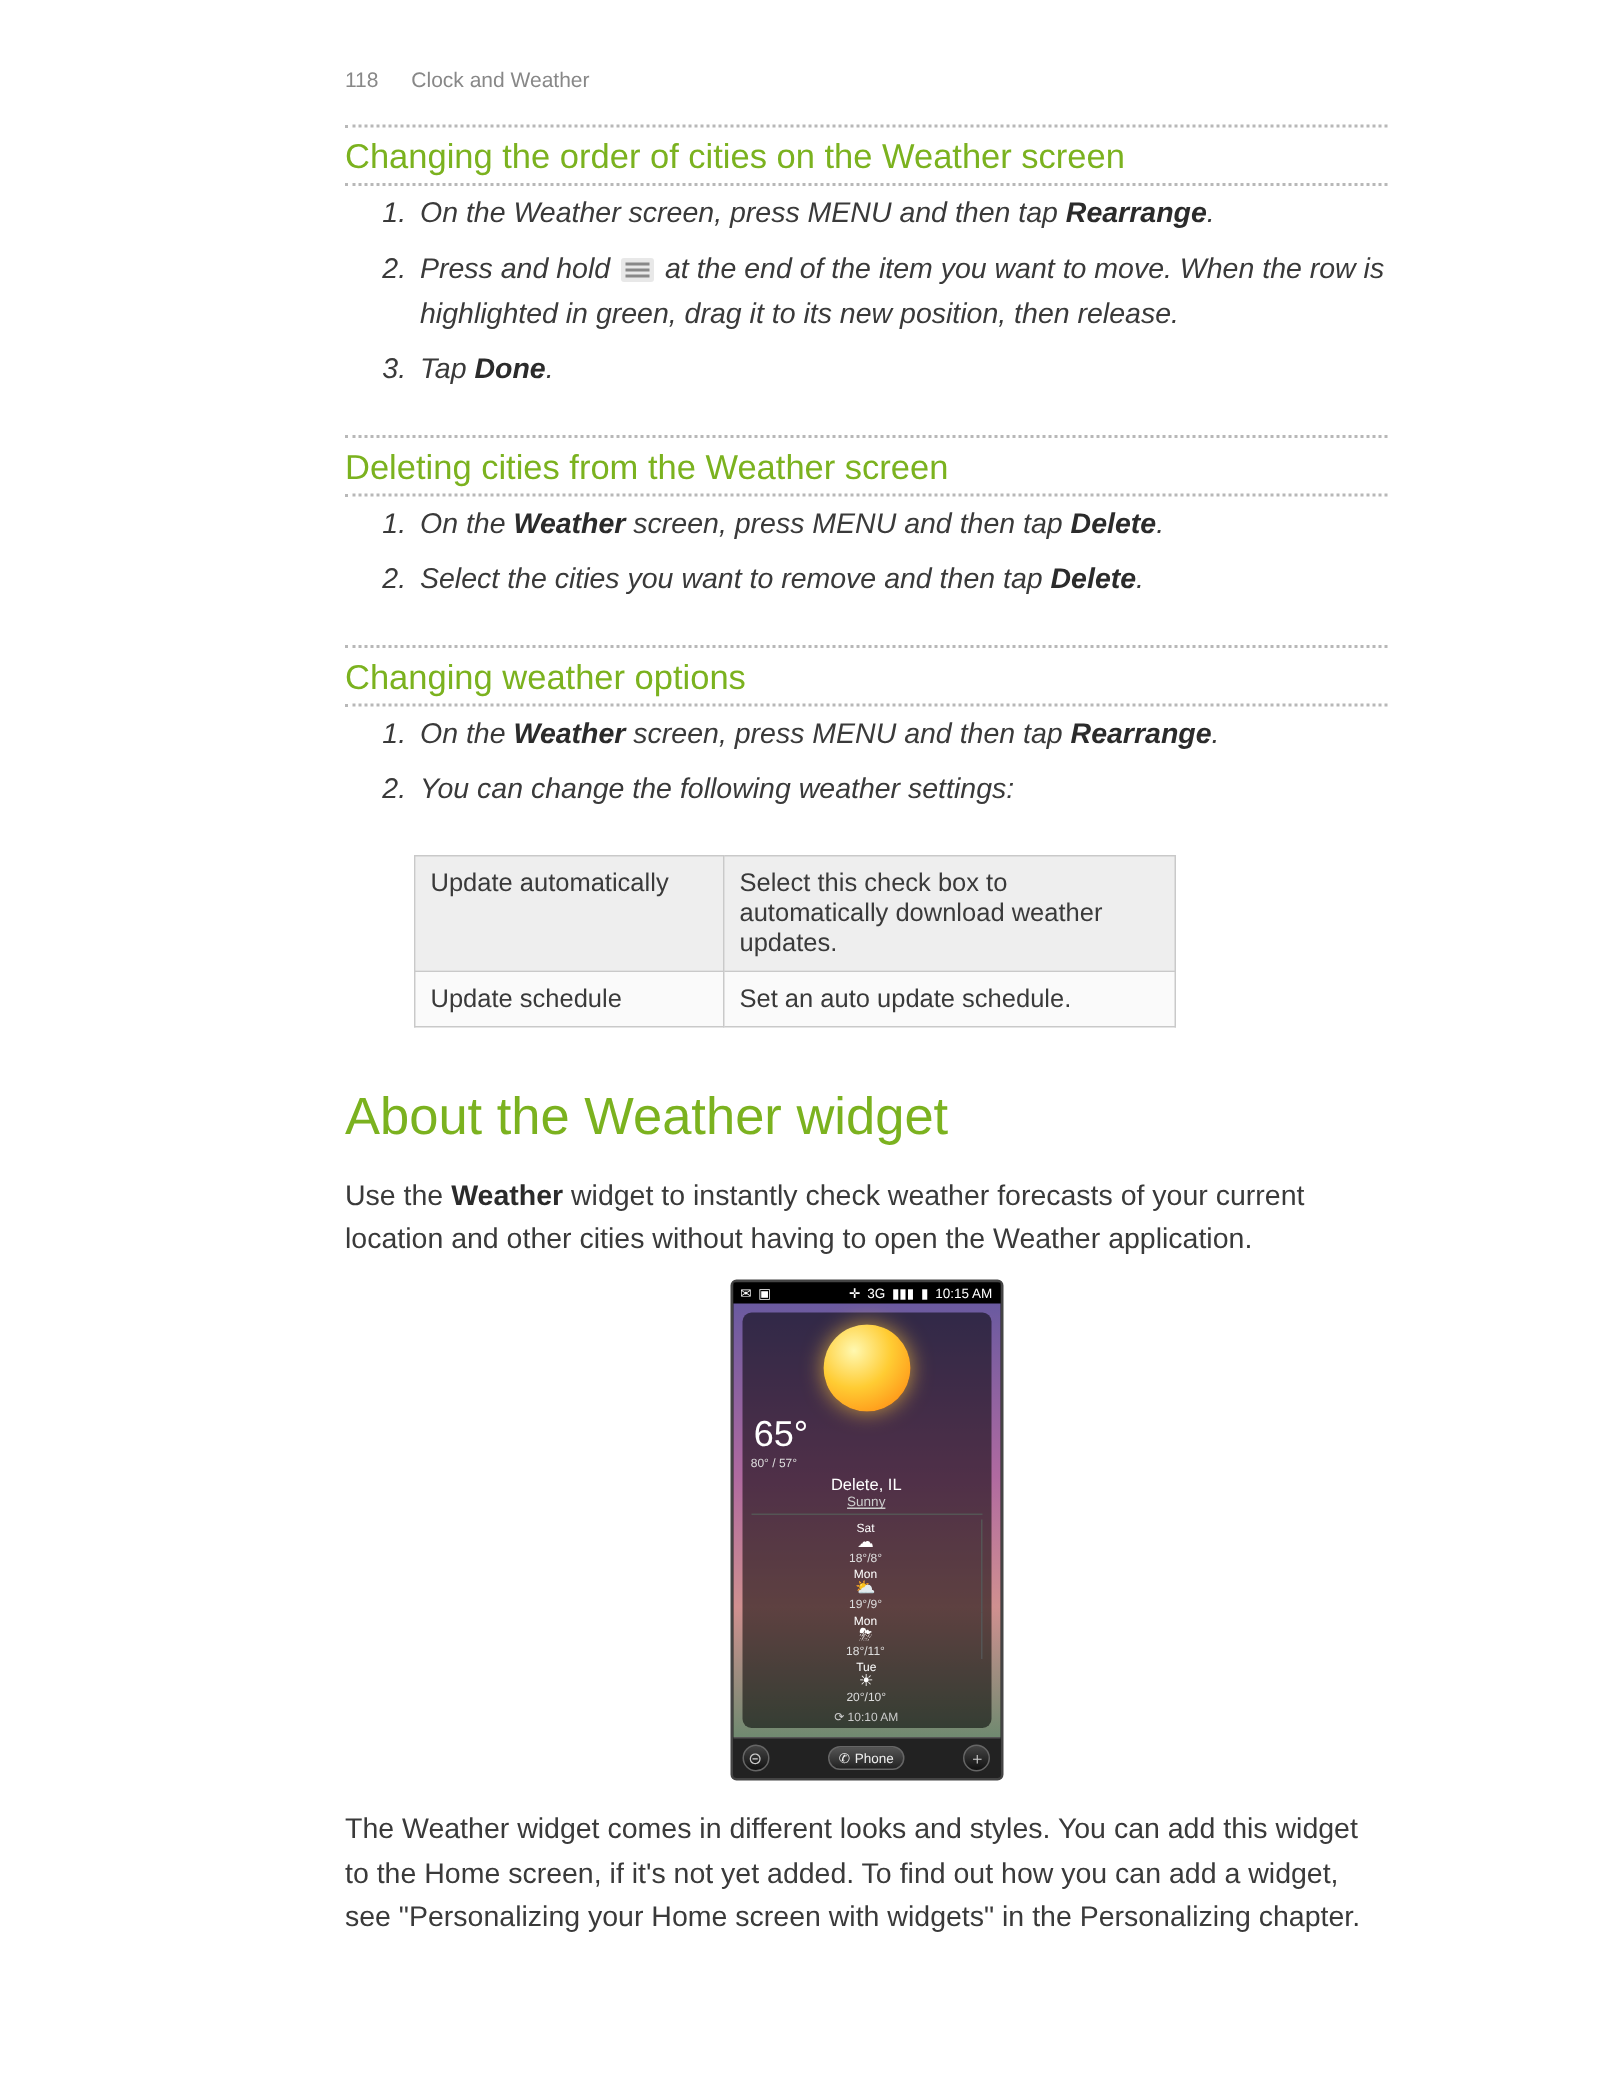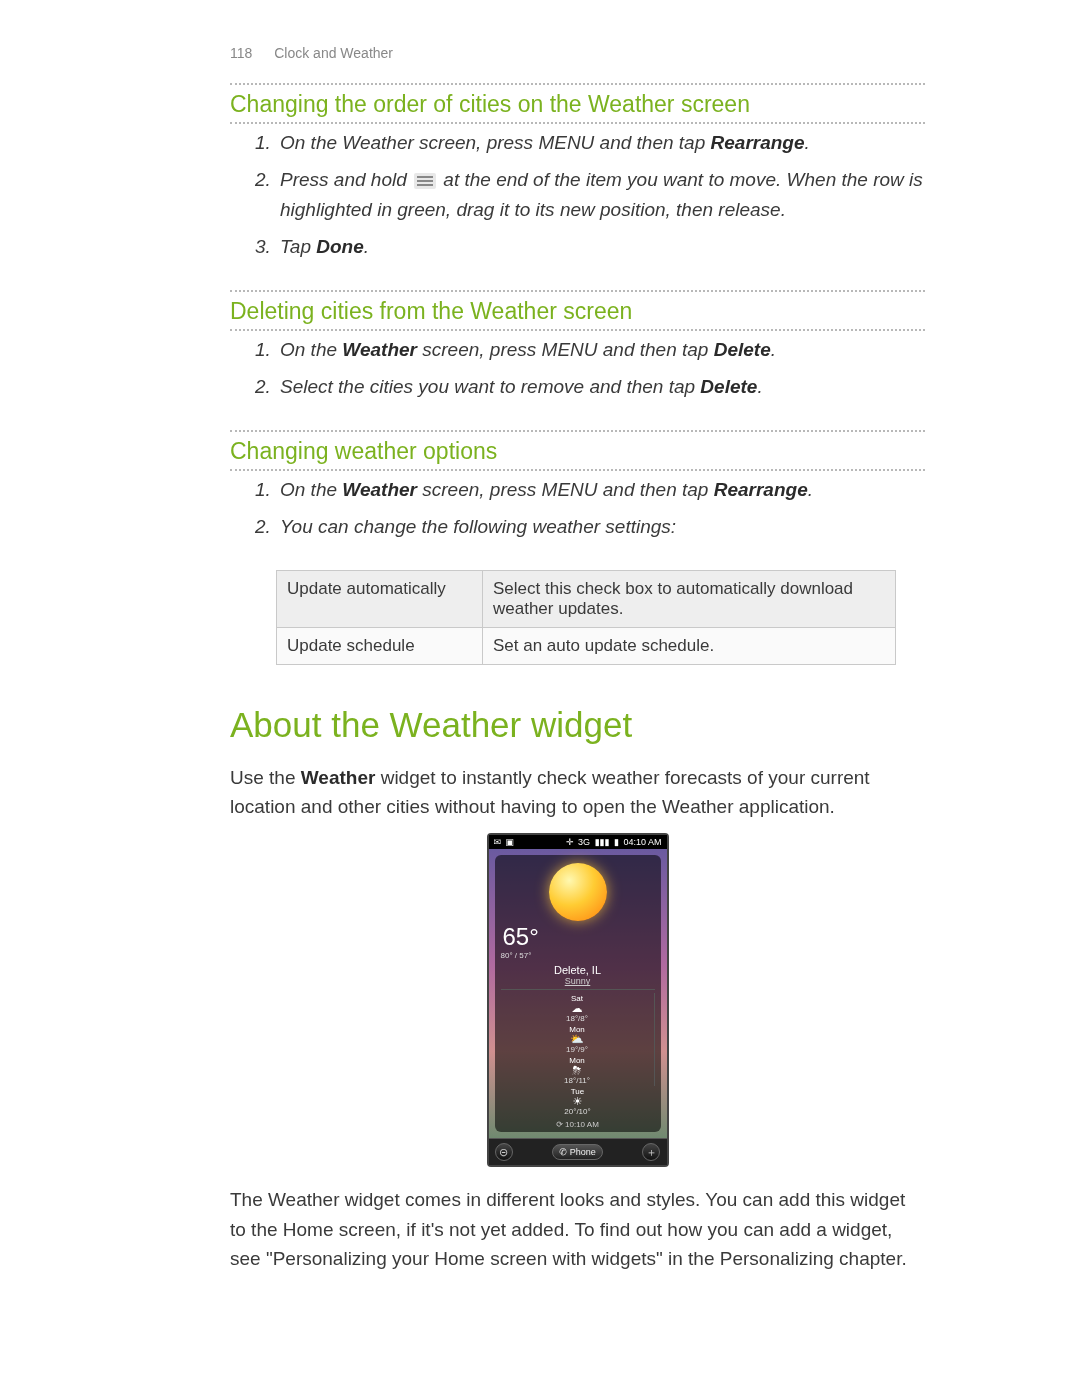--- a/index.html
+++ b/index.html
@@ -63,21 +63,21 @@
   .drag-icon::before {
     content: "";
     position: absolute;
     left: 3px; right: 3px; top: 3px;
     height: 2px;
     background: #888;
     box-shadow: 0 4px 0 #888, 0 8px 0 #888;
   }
   table.settings {
     border-collapse: collapse;
-    width: 620px;
+    width: 508px;
     margin-left: 46px;
     margin-top: 4px;
     font-size: 17px;
   }
   table.settings td {
     border: 1px solid #c9c9c9;
     padding: 8px 10px;
     vertical-align: top;
   }
   table.settings tr:nth-child(odd) td { background: #eeeeee; }
@@ -218,21 +218,21 @@
       <div class="status-bar">
         <div class="left">
           <span>✉</span>
           <span>▣</span>
         </div>
         <div class="right">
           <span>✛</span>
           <span>3G</span>
           <span>▮▮▮</span>
           <span>▮</span>
-          <span>04:10 AM</span>
+          <span>10:15 AM</span>
         </div>
       </div>
       <div class="widget">
         <div class="card">
           <div class="sun"></div>
           <div class="temp-row">
             <div class="temp-big">65°</div>
           </div>
           <div class="temp-small">80° / 57°</div>
           <div class="city">Delete, IL</div>

